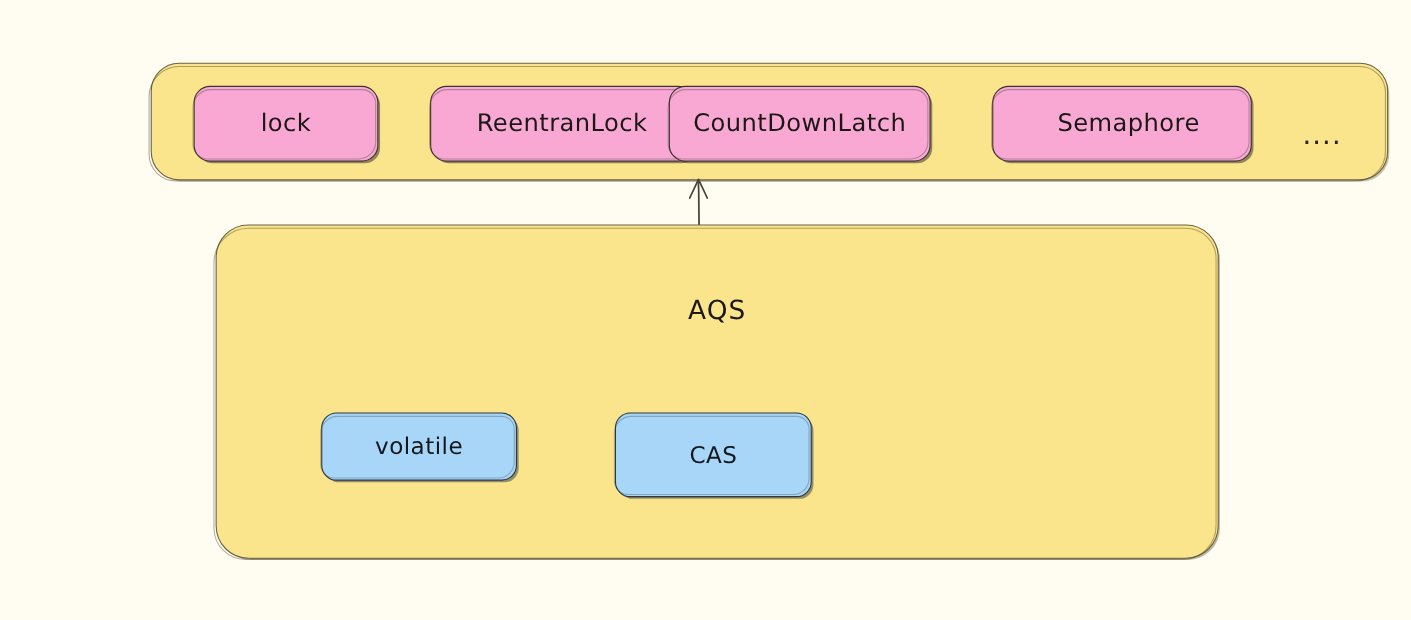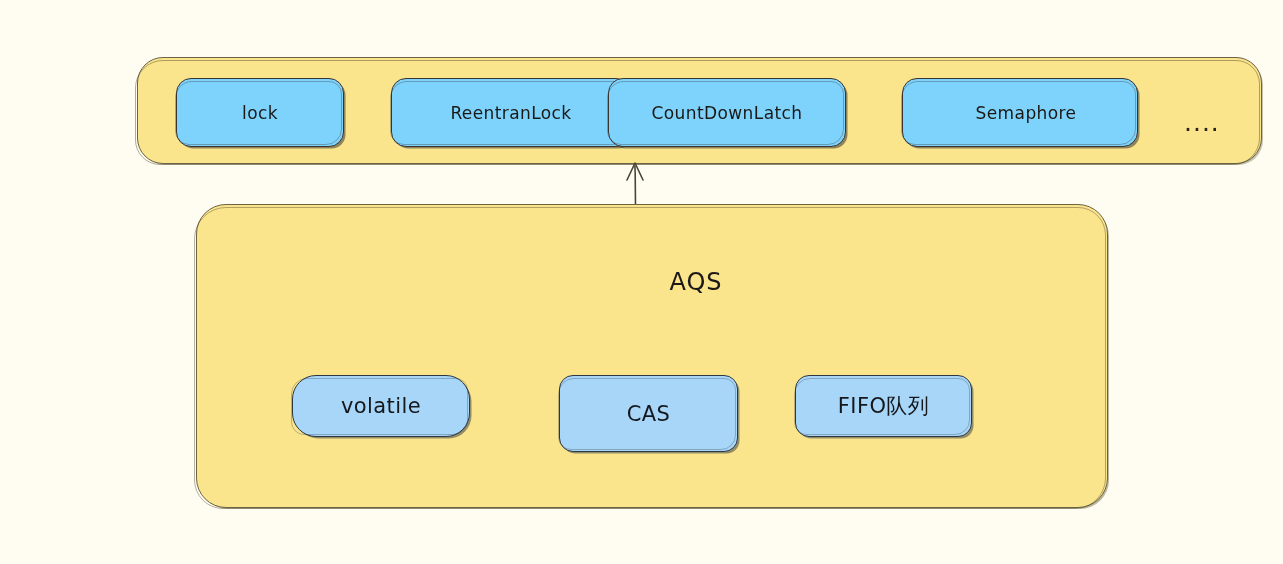--- a/index.html
+++ b/index.html
@@ -43,29 +43,29 @@
     width: 1125px;
     height: 105px;
     border: 1.1px solid rgba(80,72,45,0.45);
     border-radius: 28px 24px 27px 25px;
     box-sizing: border-box;
     pointer-events: none;
   }
 
   .pill {
     position: absolute;
-    background: #7dd3fc;
+    background: #f9a8d4;
     border: 1.7px solid #3c3430;
     border-radius: 15px;
     box-sizing: border-box;
     display: flex;
     align-items: center;
     justify-content: center;
     color: #1b1816;
-    font-size: 17px;
+    font-size: 22px;
     letter-spacing: 0.4px;
     box-shadow: 2.5px 2.5px 0 -1px rgba(60,52,48,0.55);
   }
   .pill::after {
     content: "";
     position: absolute;
     left: -2.5px; top: 1.5px; right: 1.5px; bottom: 1.5px;
     border: 1px solid rgba(60,52,48,0.35);
     border-radius: 17px 13px 16px 14px;
     pointer-events: none;
@@ -106,21 +106,20 @@
 
   .aqs-label {
     position: absolute;
     left: 196px;
     top: 268px;
     width: 912px;
     text-align: center;
     font-size: 24px;
     color: #1b1816;
     letter-spacing: 1px;
-    padding-left: 44px;
   }
 
   .chip {
     position: absolute;
     background: #A8D6F8;
     border: 1.7px solid #2d3742;
     border-radius: 14px;
     box-sizing: border-box;
     display: flex;
     align-items: center;
@@ -190,26 +189,23 @@
     <g>
       <path d="M635.5 205 L635.2 174 L634.9 166" stroke="#4a4436" stroke-width="1.6" fill="none" stroke-linecap="round"></path>
       <path d="M627 180 L635 163 L643 180" stroke="#4a4436" stroke-width="1.6" fill="none" stroke-linecap="round" stroke-linejoin="round"></path>
     </g>
   </svg>
 
   <div class="aqs-box"></div>
 
   <div class="aqs-label">AQS</div>
 
-  <div class="chip" style="left:292px; top:375px; width:178px; height:62px;border-radius:24px;">
+  <div class="chip" style="left:292px; top:375px; width:178px; height:62px;">
     <span>volatile</span>
   </div>
 
   <div class="chip" style="left:559px; top:375px; width:179px; height:77px;">
     <span>CAS</span>
   </div>
 
-  <div class="chip" style="left:795px; top:375px; width:177px; height:62px;">
-    <span>FIFO队列</span>
-  </div>
 
 
 </div>
 
 </body></html>

